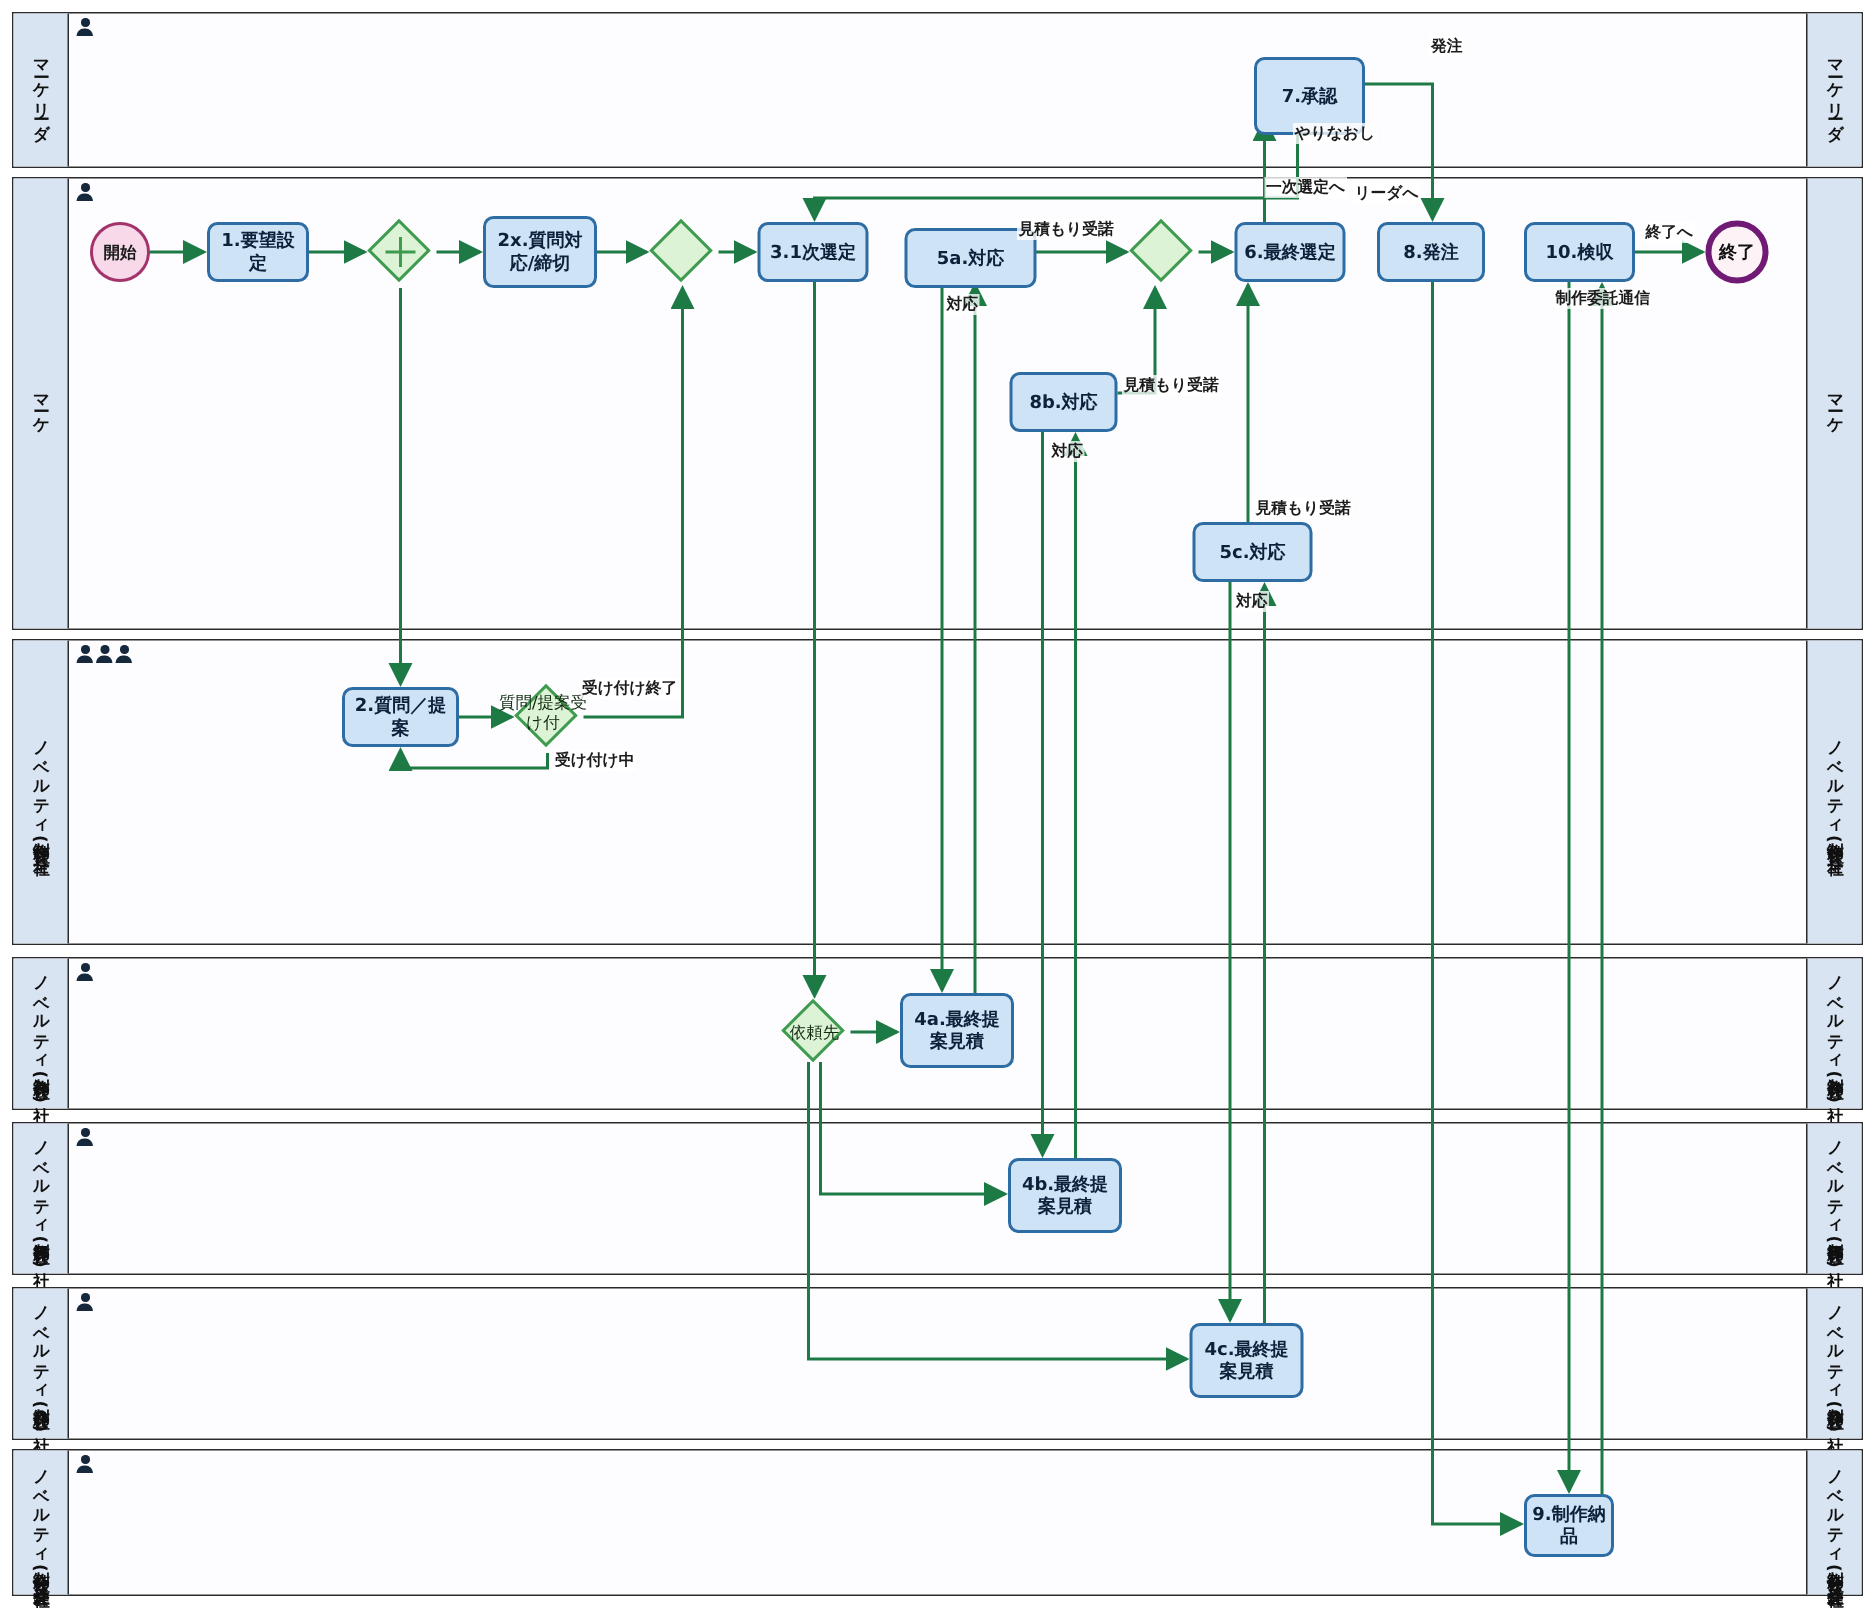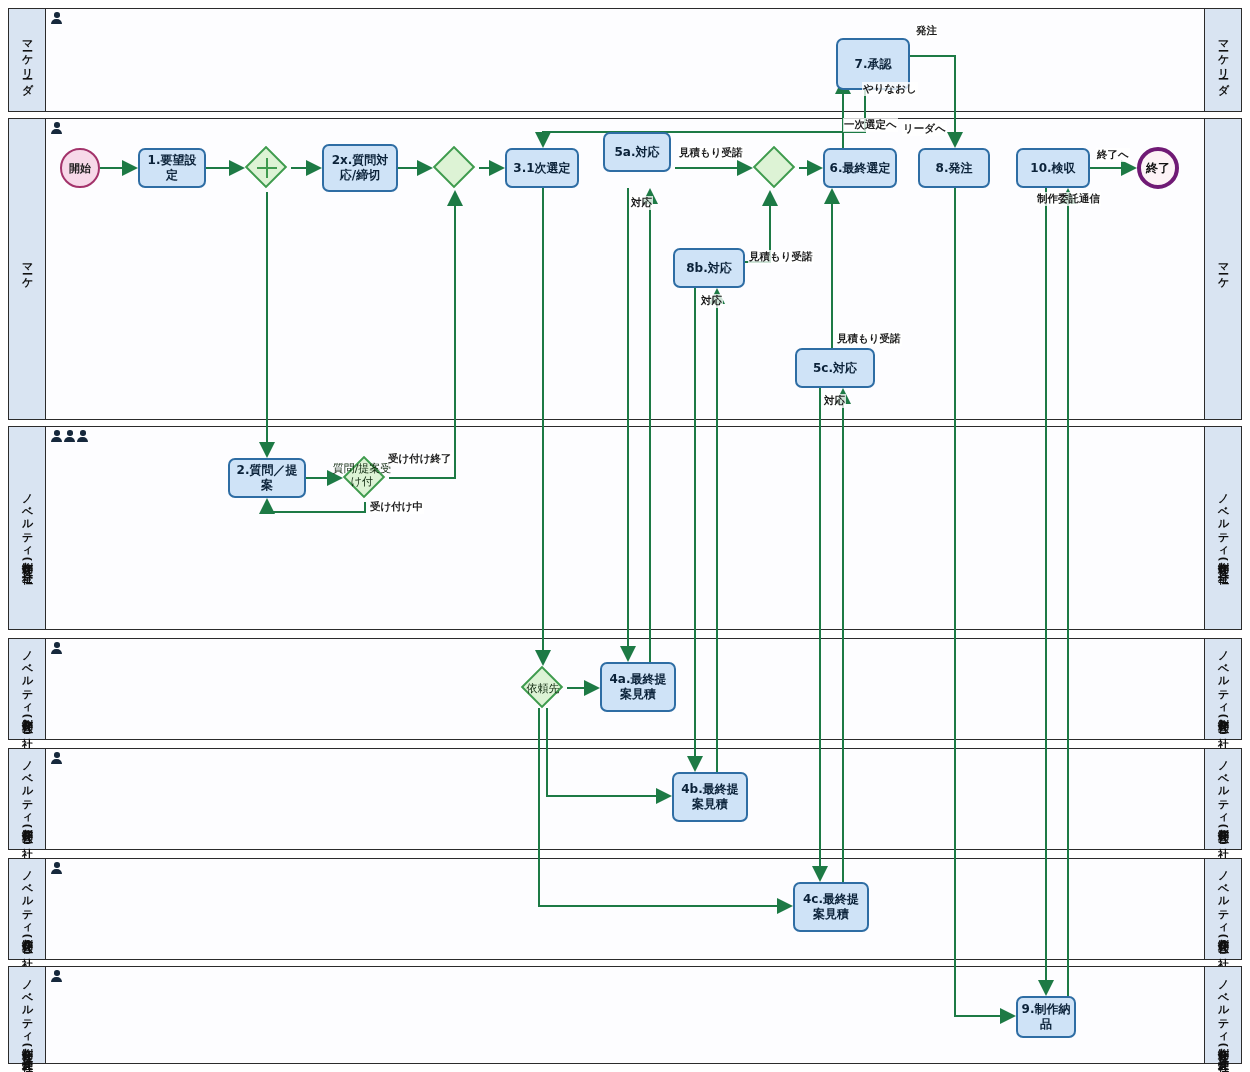--- a/index.html
+++ b/index.html
@@ -184,21 +184,21 @@
     <div class="bar-v"></div>
   </div>
 
   <div class="task" style="left:322px;top:144px;width:76px;height:48px;">2x.質問対応/締切</div>
 
   <div class="gw" style="left:433px;top:146px;">
     <div class="dshape"></div>
   </div>
 
   <div class="task" style="left:505px;top:148px;width:74px;height:40px;">3.1次選定</div>
-  <div class="task" style="left:603px;top:132px;width:68px;height:40px;">5a.対応</div>
+  <div class="task" style="left:603px;top:152px;width:88px;height:40px;">5a.対応</div>
 
   <div class="gw" style="left:753px;top:146px;">
     <div class="dshape"></div>
   </div>
 
   <div class="task" style="left:823px;top:148px;width:74px;height:40px;">6.最終選定</div>
   <div class="task" style="left:918px;top:148px;width:72px;height:40px;">8.発注</div>
   <div class="task" style="left:1016px;top:148px;width:74px;height:40px;">10.検収</div>
   <div class="event end" style="left:1137px;top:147px;">終了</div>
 
@@ -218,21 +218,21 @@
     <div class="dshape"></div>
   </div>
   <div class="gwtext" style="left:521px;top:682px;width:44px;">依頼先</div>
 
   <div class="task" style="left:600px;top:662px;width:76px;height:50px;">4a.最終提案見積</div>
   <div class="task" style="left:672px;top:772px;width:76px;height:50px;">4b.最終提案見積</div>
   <div class="task" style="left:793px;top:882px;width:76px;height:50px;">4c.最終提案見積</div>
 
   <div class="task" style="left:1016px;top:996px;width:60px;height:42px;">9.制作納品</div>
 
-  <div class="elabel" style="left:915px;top:24px;">発注</div>
+  <div class="elabel" style="left:953px;top:24px;">発注</div>
   <div class="elabel" style="left:862px;top:82px;">やりなおし</div>
   <div class="elabel" style="left:843px;top:118px;">一次選定へ</div>
   <div class="elabel" style="left:902px;top:122px;">リーダへ</div>
   <div class="elabel" style="left:678px;top:146px;">見積もり受諾</div>
   <div class="elabel" style="left:630px;top:196px;">対応</div>
   <div class="elabel" style="left:748px;top:250px;">見積もり受諾</div>
   <div class="elabel" style="left:700px;top:294px;">対応</div>
   <div class="elabel" style="left:836px;top:332px;">見積もり受諾</div>
   <div class="elabel" style="left:823px;top:394px;">対応</div>
   <div class="elabel" style="left:1096px;top:148px;">終了へ</div>

